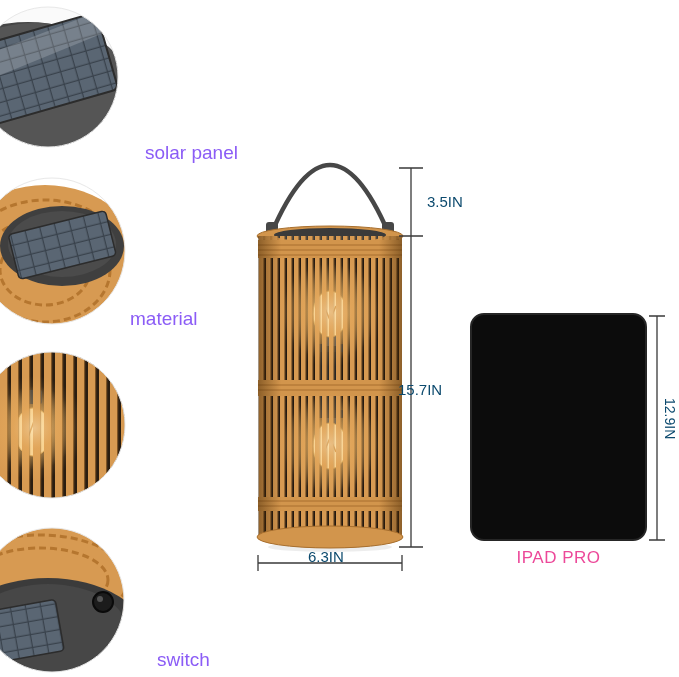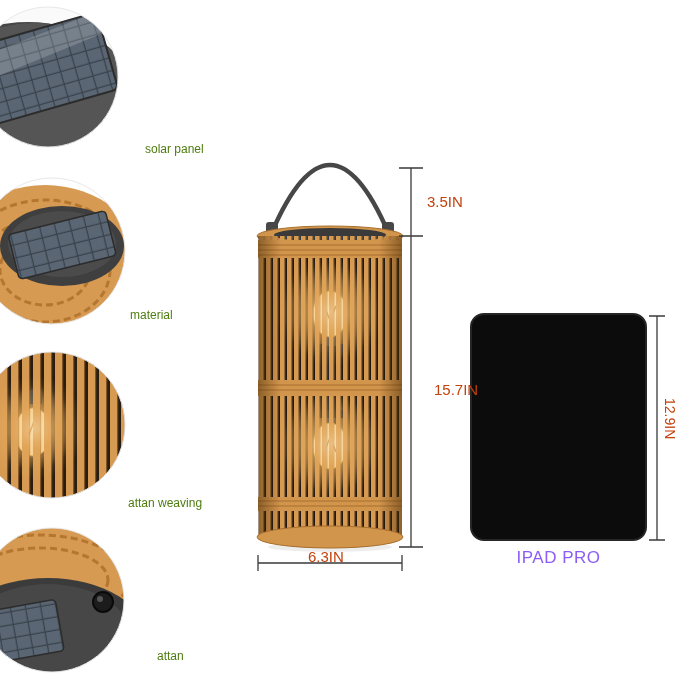--- a/index.html
+++ b/index.html
@@ -7,28 +7,28 @@
     position:relative;
     width:679px;height:677px;
     margin:0 auto;
     background:#ffffff;
     overflow:hidden;
     font-family:"Liberation Sans", sans-serif;
   }
   .stage svg{position:absolute;left:0;top:0;}
   .label{
     position:absolute;
-    font-size:12px;
-    color:#4d7c0f;
+    font-size:19px;
+    color:#8b5cf6;
     white-space:nowrap;
   }
   .dim-label{
     position:absolute;
     font-size:15px;
-    color:#c2410c;
+    color:#0c4a6e;
     white-space:nowrap;
   }
   .dim-label.vertical{
     writing-mode:vertical-rl;
     font-size:14px;
   }
   .ipad{
     position:absolute;
     left:470px;top:313px;
     width:177px;height:228px;
@@ -37,21 +37,21 @@
     border-radius:14px;
     box-sizing:border-box;
   }
   .ipad-label{
     position:absolute;
     left:470px;top:548px;
     width:177px;
     text-align:center;
     font-size:17px;
     letter-spacing:.5px;
-    color:#8b5cf6;
+    color:#ec4899;
   }
 </style>
 </head>
 <body>
 
 <div class="stage">
 
   <svg width="679" height="677" viewBox="0 0 679 677">
     <defs>
       <pattern id="sticks" width="7" height="10" patternUnits="userSpaceOnUse">
@@ -194,21 +194,20 @@
       <path d="M258 563 H402 M258 555 V571 M402 555 V571"></path>
       <path d="M657 316 V540 M649 316 H665 M649 540 H665"></path>
     </g>
   </svg>
 
   <div class="ipad"></div>
   <div class="ipad-label">IPAD PRO</div>
 
   <div class="label" style="left:145px;top:142px">solar panel</div>
   <div class="label" style="left:130px;top:308px">material</div>
-  <div class="label" style="left:128px;top:496px">attan weaving</div>
-  <div class="label" style="left:157px;top:649px">attan</div>
+  <div class="label" style="left:157px;top:649px">switch</div>
 
   <div class="dim-label" style="left:427px;top:193px">3.5IN</div>
-  <div class="dim-label" style="left:434px;top:381px">15.7IN</div>
+  <div class="dim-label" style="left:398px;top:381px">15.7IN</div>
   <div class="dim-label" style="left:308px;top:548px">6.3IN</div>
   <div class="dim-label vertical" style="left:662px;top:398px">12.9IN</div>
 
 </div>
 
 </body></html>

